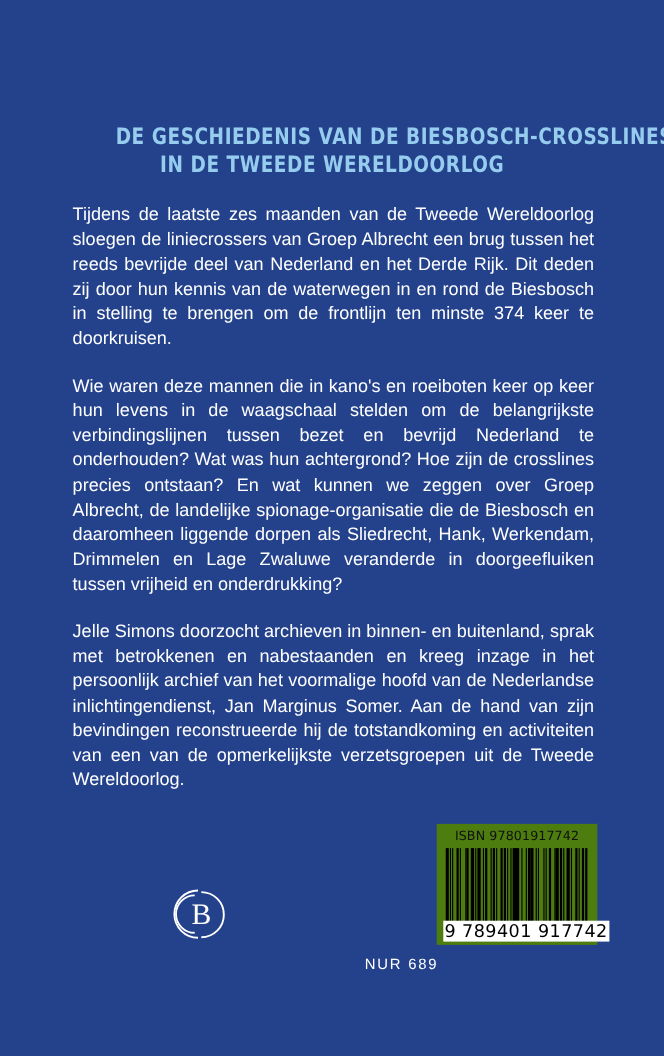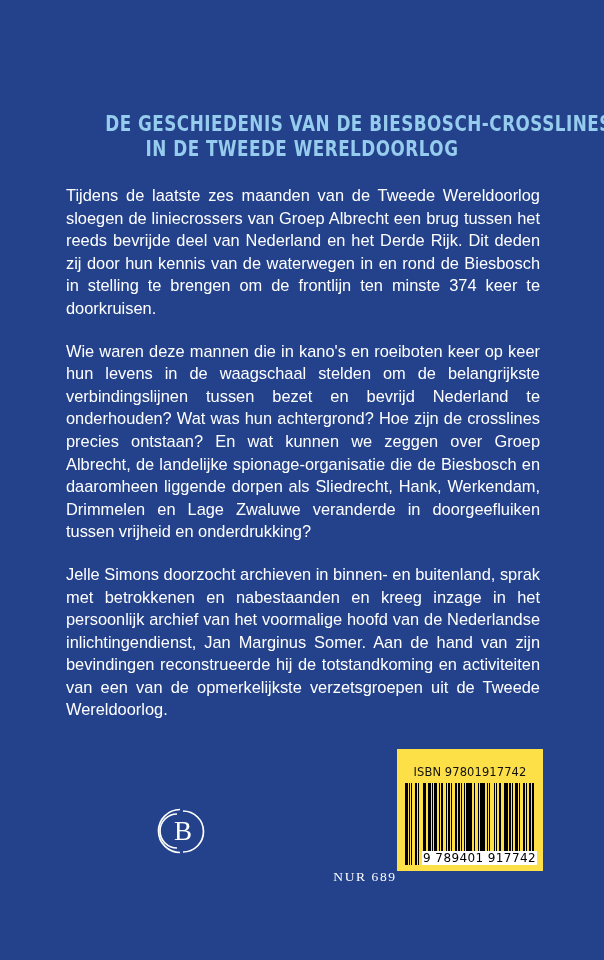--- a/index.html
+++ b/index.html
@@ -91,21 +91,21 @@
     white-space: nowrap;
   }
 
   .nur-code {
     position: absolute;
     left: 300px;
     top: 64px;
     width: 130px;
     text-align: center;
     color: #ffffff;
-    font-family: Liberation Serif, serif;
+    font-family: Liberation Sans, sans-serif;
     font-size: 13.5px;
     letter-spacing: 1.6px;
     font-variant: small-caps;
     white-space: nowrap;
   }
 
   
   .barcode-block {
     position: absolute;
     left: 397px;
@@ -118,22 +118,22 @@
     background: #23a8e4;
     color: #ffffff;
     font-family: "Liberation Serif", serif;
     font-size: 14px;
     line-height: 20px;
     height: 20px;
     text-align: center;
     white-space: nowrap;
   }
   .barcode-body {
-    background: #fde047;
-    padding: 16px 6px 3px 6px;
+    background: #4d7c0f;
+    padding: 4px 6px 3px 6px;
     box-sizing: border-box;
   }
   .barcode-isbn {
     color: #111111;
     font-family: "DejaVu Sans", sans-serif;
     font-size: 11.5px;
     line-height: 15px;
     text-align: center;
     white-space: nowrap;
     letter-spacing: 0.1px;
@@ -149,21 +149,21 @@
   .barcode-bars i {
     display: block;
     background: #000000;
     height: 100%;
   }
   .barcode-digits {
     position: relative;
     margin-top: -13px;
     color: #000000;
     font-family: "DejaVu Sans", sans-serif;
-    font-size: 12px;
+    font-size: 16px;
     line-height: 13px;
     text-align: right;
     letter-spacing: 0.4px;
     white-space: nowrap;
     background: transparent;
     padding-bottom: 3px;
   }
   .barcode-digits span {
     background: #ffffff;
     padding: 0 1px;

